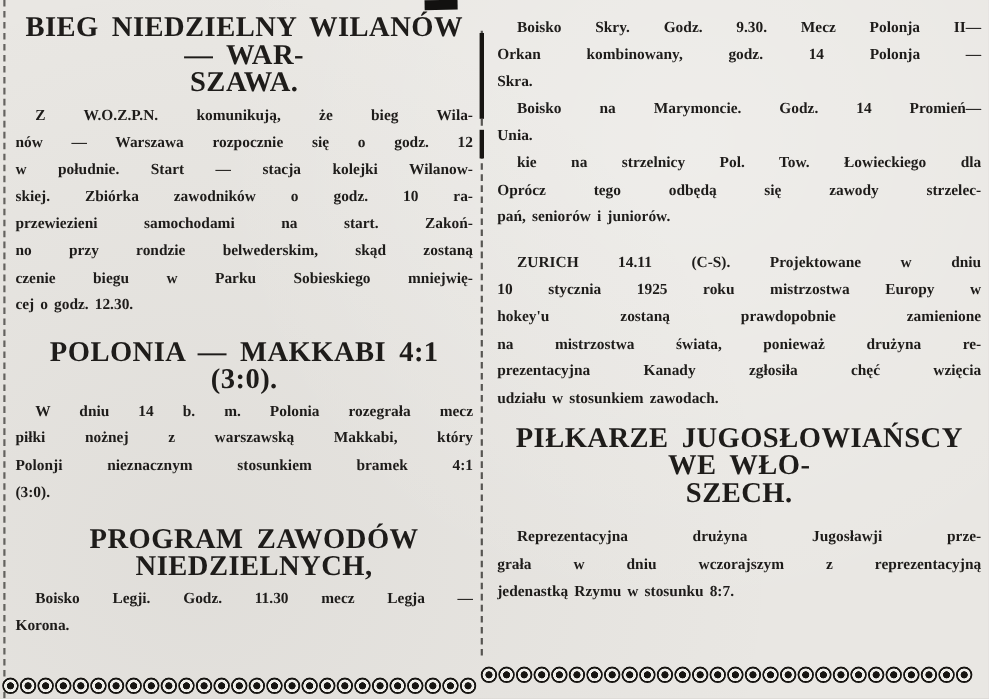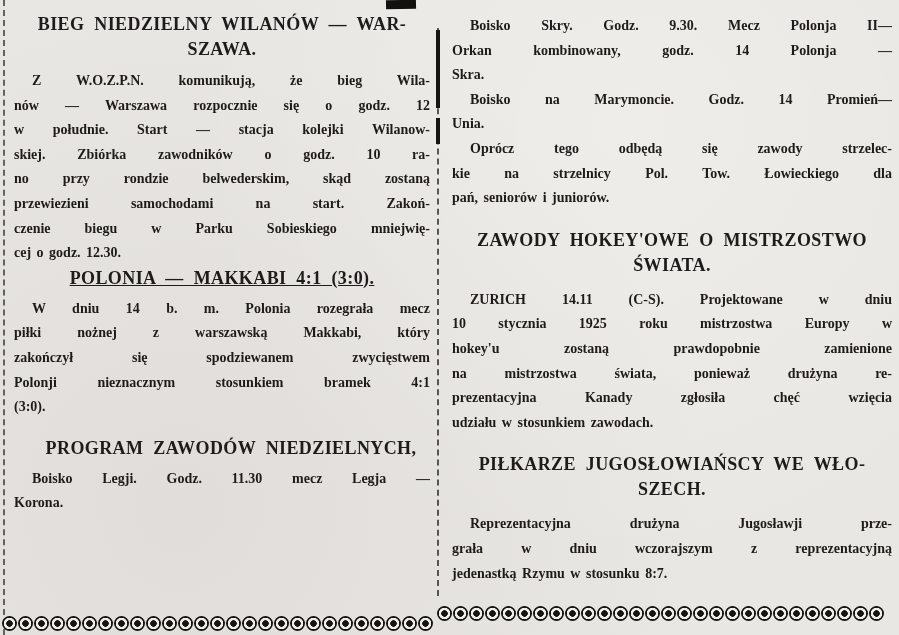--- a/index.html
+++ b/index.html
@@ -62,21 +62,21 @@
   .column {
     position: absolute;
     top: 0;
   }
   .col-left  { left: 14px;  top: 12px; width: 416px; }
   .col-right { left: 452px; top: 14px; width: 440px; }
 
   .block { margin: 0; }
   .heading {
     font-weight: bold;
-    font-size: 18px;
+    font-size: 26px;
     line-height: 25px;
     letter-spacing: .4px;
     word-spacing: 5px;
   }
   .heading .line {
     text-align: center;
     text-align-last: center;
   }
   .para {
     font-size: 14px;
@@ -86,21 +86,21 @@
   .para .line {
     text-align: justify;
     text-align-last: justify;
     word-spacing: 2px;
   }
   .para .line:first-child { text-indent: 18px; }
   .para .line:last-child  { text-align-last: left; }
 
   
   .col-left .block:nth-child(1) { margin-bottom: 7px; }
-  .col-left .block:nth-child(3) { margin-top: 0; margin-bottom: 6px; text-decoration: underline; }
+  .col-left .block:nth-child(3) { margin-top: 16px; margin-bottom: 6px; }
   .col-left .block:nth-child(5) { margin-top: 16px; margin-bottom: 6px; margin-left: 18px; }
   .col-left .block:nth-child(7) { margin-top: 0px; }
 
   .col-right .block:nth-child(4) { margin-top: 17px; margin-bottom: 10px; }
   .col-right .block:nth-child(6) { margin-top: 17px; margin-bottom: 10px; }
 
   .ornament-row {
     position: absolute;
     display: flex;
     gap: 1px;
@@ -132,32 +132,31 @@
   <div class="column col-left" id="col-left">
       <div class="block heading">
         <div class="line">BIEG NIEDZIELNY WILANÓW — WAR-</div>
         <div class="line">SZAWA.</div>
       </div>
       <div class="block para">
         <div class="line">Z W.O.Z.P.N. komunikują, że bieg Wila-</div>
         <div class="line">nów — Warszawa rozpocznie się o godz. 12</div>
         <div class="line">w południe. Start — stacja kolejki Wilanow-</div>
         <div class="line">skiej. Zbiórka zawodników o godz. 10 ra-</div>
+        <div class="line">przewiezieni samochodami na start. Zakoń-</div>
         <div class="line">no przy rondzie belwederskim, skąd zostaną</div>
-        <div class="line">przewiezieni samochodami na start. Zakoń-</div>
         <div class="line">czenie biegu w Parku Sobieskiego mniejwię-</div>
         <div class="line">cej o godz. 12.30.</div>
       </div>
       <div class="block heading">
         <div class="line">POLONIA — MAKKABI 4:1 (3:0).</div>
       </div>
       <div class="block para">
         <div class="line">W dniu 14 b. m. Polonia rozegrała mecz</div>
         <div class="line">piłki nożnej z warszawską Makkabi, który</div>
-        <div class="line">zakończył się spodziewanem zwycięstwem</div>
         <div class="line">Polonji nieznacznym stosunkiem bramek 4:1</div>
         <div class="line">(3:0).</div>
       </div>
       <div class="block heading">
         <div class="line">PROGRAM ZAWODÓW NIEDZIELNYCH,</div>
       </div>
       <div class="block para">
         <div class="line">Boisko Legji. Godz. 11.30 mecz Legja —</div>
         <div class="line">Korona.</div>
       </div>
@@ -166,27 +165,23 @@
       <div class="block para">
         <div class="line">Boisko Skry. Godz. 9.30. Mecz Polonja II—</div>
         <div class="line">Orkan kombinowany, godz. 14 Polonja —</div>
         <div class="line">Skra.</div>
       </div>
       <div class="block para">
         <div class="line">Boisko na Marymoncie. Godz. 14 Promień—</div>
         <div class="line">Unia.</div>
       </div>
       <div class="block para">
+        <div class="line">kie na strzelnicy Pol. Tow. Łowieckiego dla</div>
         <div class="line">Oprócz tego odbędą się zawody strzelec-</div>
-        <div class="line">kie na strzelnicy Pol. Tow. Łowieckiego dla</div>
         <div class="line">pań, seniorów i juniorów.</div>
-      </div>
-      <div class="block heading">
-        <div class="line">ZAWODY HOKEY'OWE O MISTRZOSTWO</div>
-        <div class="line">ŚWIATA.</div>
       </div>
       <div class="block para">
         <div class="line">ZURICH 14.11 (C-S). Projektowane w dniu</div>
         <div class="line">10 stycznia 1925 roku mistrzostwa Europy w</div>
         <div class="line">hokey'u zostaną prawdopobnie zamienione</div>
         <div class="line">na mistrzostwa świata, ponieważ drużyna re-</div>
         <div class="line">prezentacyjna Kanady zgłosiła chęć wzięcia</div>
         <div class="line">udziału w stosunkiem zawodach.</div>
       </div>
       <div class="block heading">

